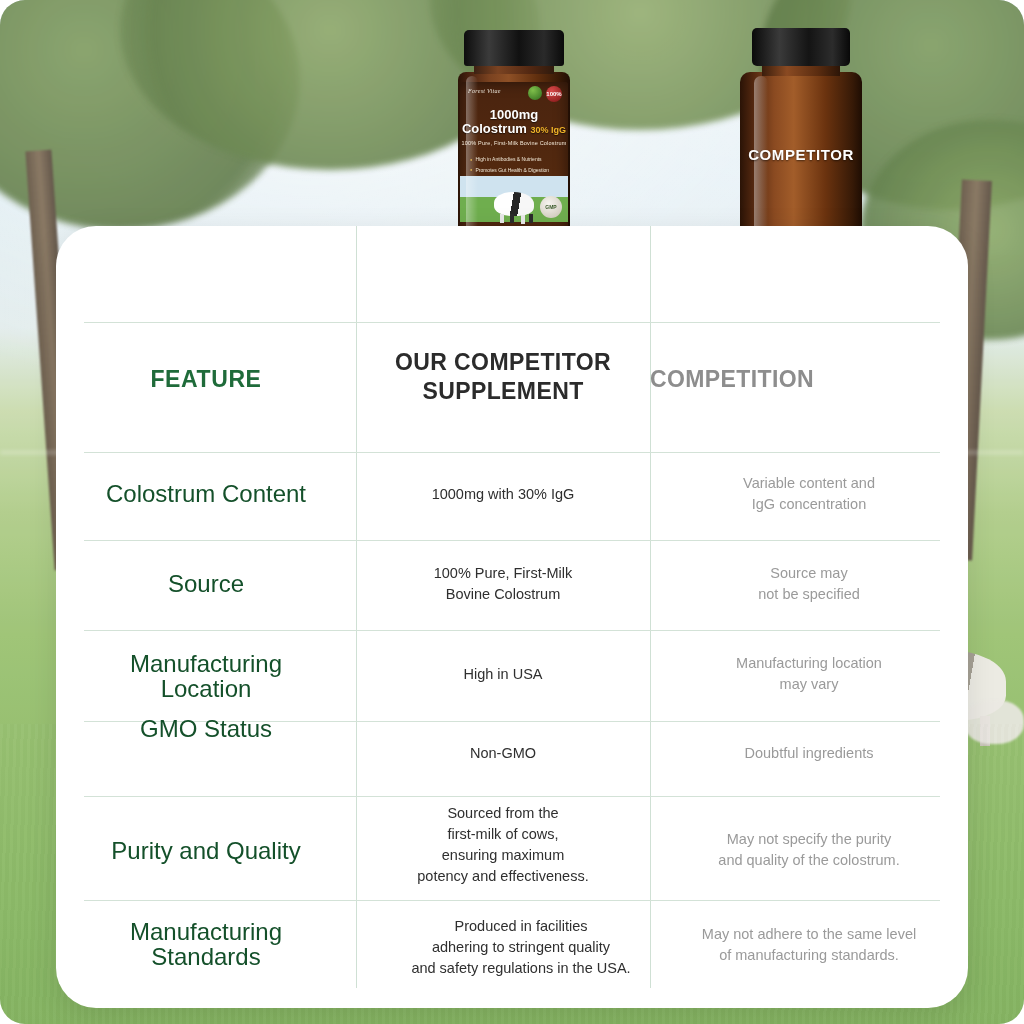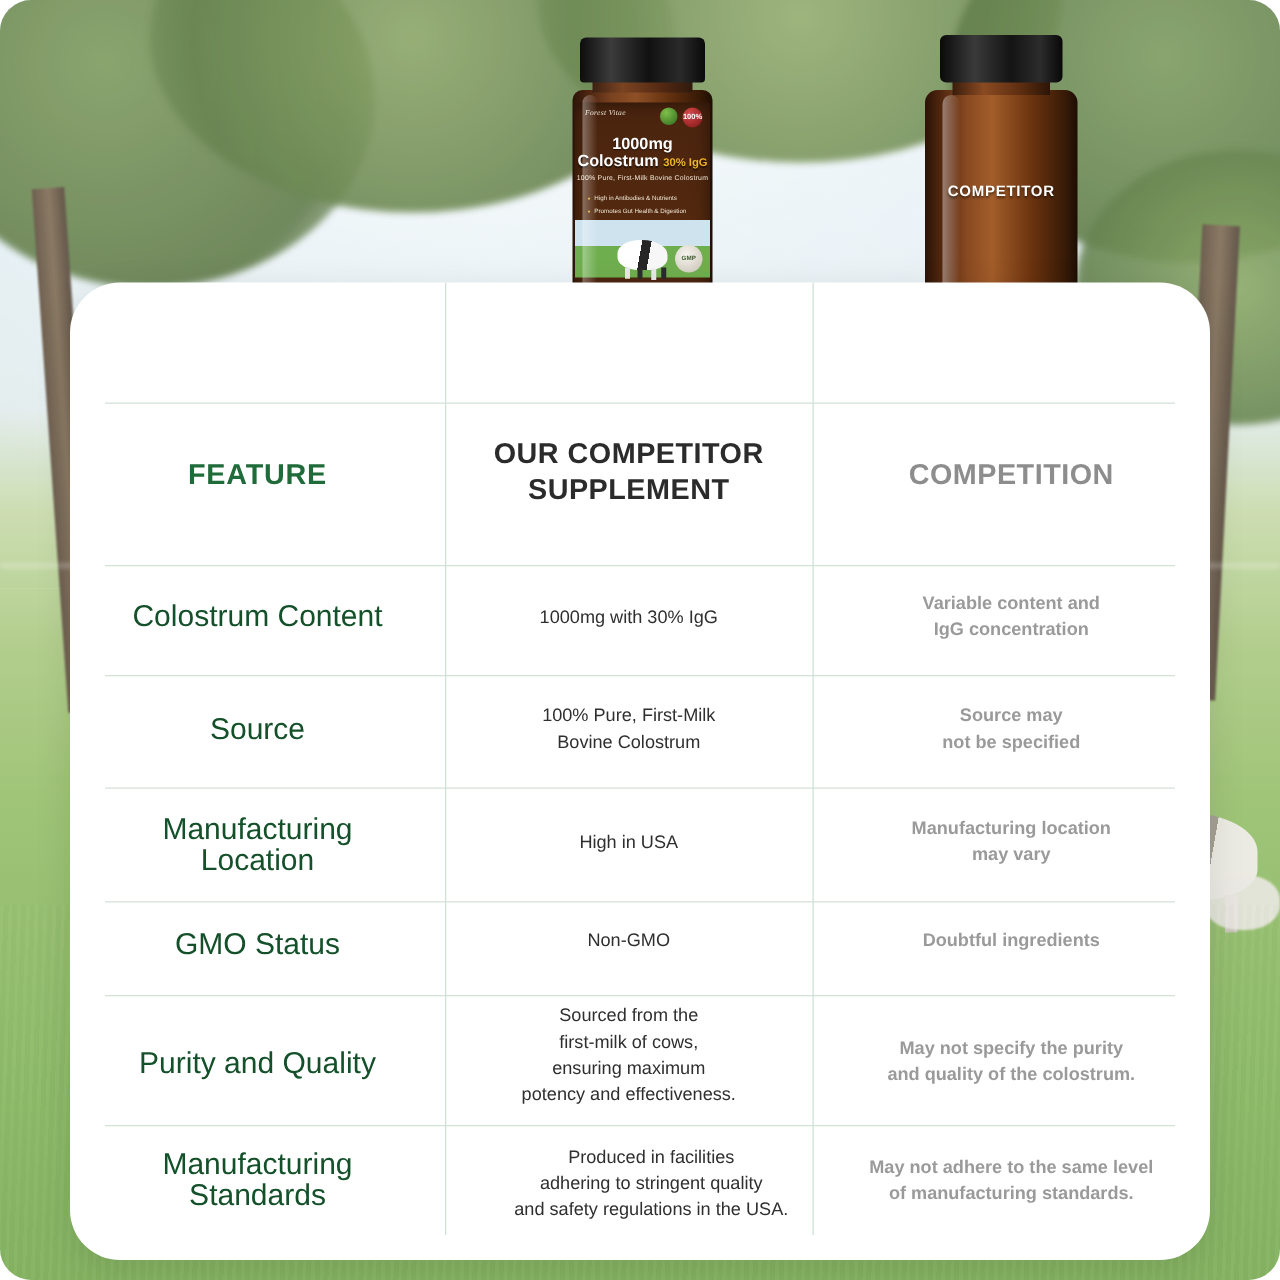--- a/index.html
+++ b/index.html
@@ -170,21 +170,21 @@
     position: absolute; left: 24px; top: 36px; width: 78px; height: 12px;
     background: linear-gradient(90deg,#3a1d0c,#8a4a22 32%,#5a2c10 72%,#2c1507);
   }
   .b-comp .body {
     position: absolute; left: 2px; top: 44px; width: 122px; height: 196px;
     background: linear-gradient(90deg,#2a1306 0%, #50260f 10%, #8a4a21 28%, #a25d2a 44%, #6b330f 70%, #371a07 92%, #1e0d03 100%);
     border-radius: 10px 10px 12px 12px;
   }
   .b-comp .comp-text {
     position: absolute; left: 0; right: 0; top: 118px; text-align: center;
-    color: #ffffff; font-size: 12px; font-weight: bold; letter-spacing: .6px;
+    color: #ffffff; font-size: 15px; font-weight: bold; letter-spacing: .6px;
     text-shadow: 0 1px 2px rgba(0,0,0,.55);
   }
   .b-comp .gloss2 {
     position: absolute; left: 16px; top: 48px; width: 14px; height: 180px;
     background: linear-gradient(90deg, rgba(255,255,255,.4), rgba(255,255,255,0));
     border-radius: 7px;
   }
 
   
   .card {
@@ -210,34 +210,34 @@
   .h-feature {
     position: absolute; left: 0; width: 300px; top: 140px;
     text-align: center; color: #1f6b3a; font-size: 23px; font-weight: bold; letter-spacing: .6px;
   }
   .h-ours {
     position: absolute; left: 300px; width: 294px; top: 122px;
     text-align: center; color: #2b2b2b; font-size: 23px; font-weight: bold; line-height: 29px; letter-spacing: .4px;
   }
   .h-comp {
     position: absolute; left: 594px; width: 318px; top: 140px;
-    text-align: center; color: #8d8d8d; font-size: 23px; font-weight: bold; letter-spacing: .4px;
+    color: #8d8d8d; font-size: 23px; font-weight: bold; letter-spacing: .4px;
   }
 
   .r-feature {
     position: absolute; left: 0; width: 300px;
     text-align: center; color: #14502a; font-size: 24px; line-height: 25px;
   }
   .r-ours {
     position: absolute; left: 300px; width: 294px;
     text-align: center; color: #2f2f2f; font-size: 14.5px; line-height: 21px;
   }
   .r-comp {
     position: absolute; left: 594px; width: 318px;
-    text-align: center; color: #9a9a9a; font-size: 14.5px; line-height: 21px; font-weight: bold;
+    text-align: center; color: #9a9a9a; font-size: 14.5px; line-height: 21px;
   }
 </style>
 </head>
 <body>
 
 <div class="stage">
 
   <div class="bg">
     <div class="bg-sky-haze"></div>
     <div class="canopy c1"></div>
@@ -327,21 +327,21 @@
 Bovine Colostrum</div>
       <div class="r-comp" style="top:337px; white-space:pre-line;">Source may
 not be specified</div>
 
       <div class="r-feature" style="top:425px; white-space:pre-line;">Manufacturing
 Location</div>
       <div class="r-ours" style="top:438px;">High in USA</div>
       <div class="r-comp" style="top:427px; white-space:pre-line;">Manufacturing location
 may vary</div>
 
-      <div class="r-feature" style="top:517px;">GMO Status</div>
+      <div class="r-feature" style="top:490px;">GMO Status</div>
       <div class="r-ours" style="top:517px;">Non-GMO</div>
       <div class="r-comp" style="top:517px;">Doubtful ingredients</div>
 
       <div class="r-feature" style="top:612px;">Purity and Quality</div>
       <div class="r-ours" style="top:577px; white-space:pre-line;">Sourced from the
 first-milk of cows,
 ensuring maximum
 potency and effectiveness.</div>
       <div class="r-comp" style="top:603px; white-space:pre-line;text-align:center;">May not specify the purity
 and quality of the colostrum.</div>

